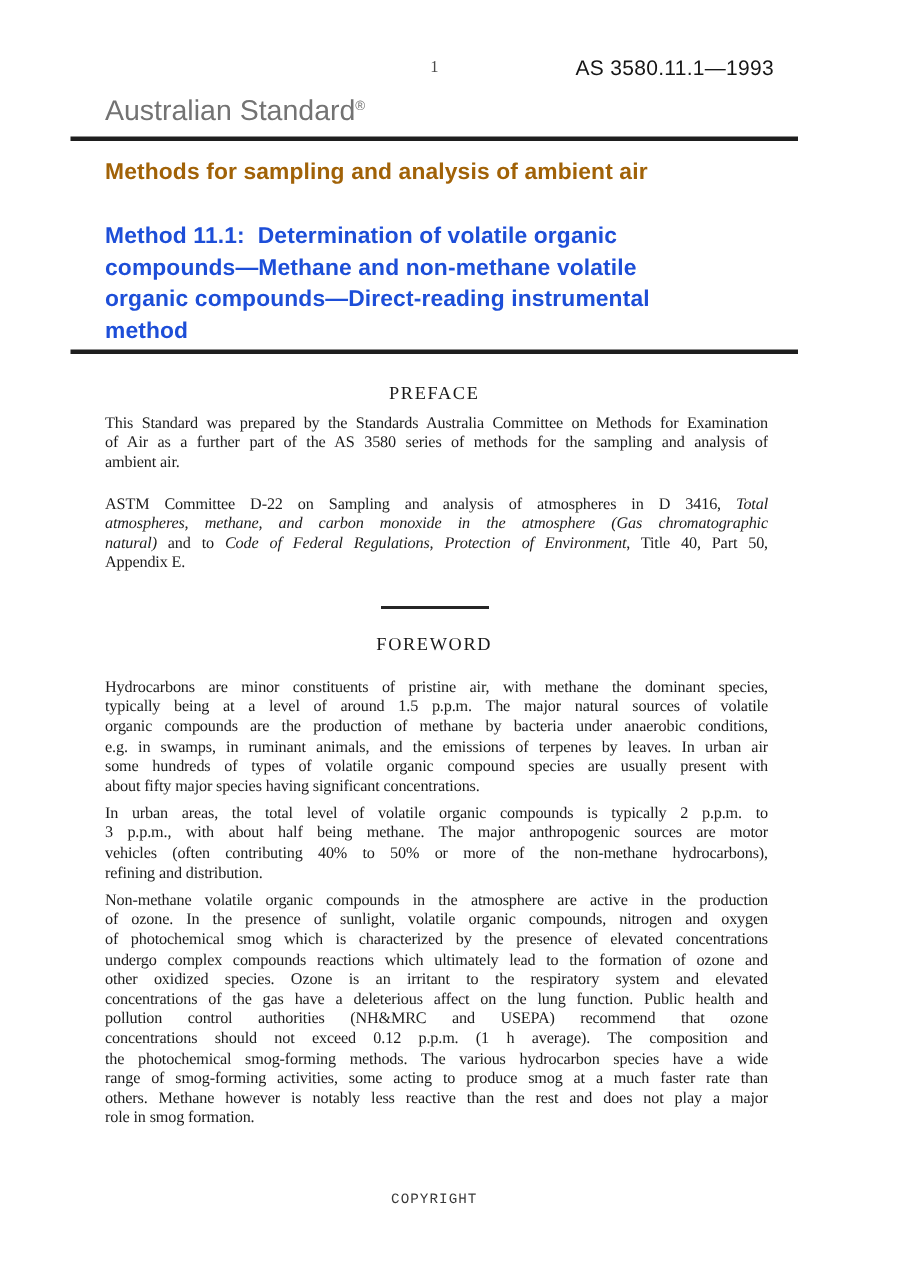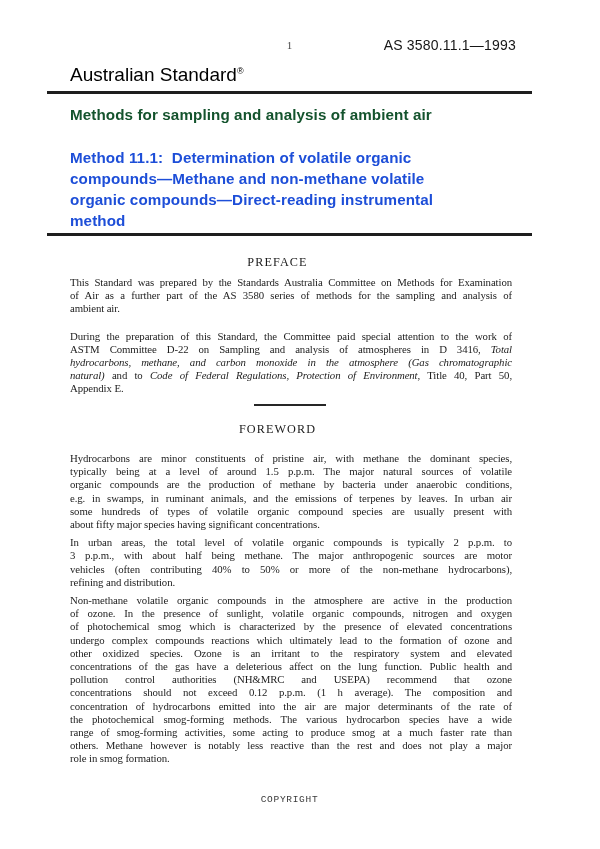--- a/index.html
+++ b/index.html
@@ -20,46 +20,46 @@
     font-size: 11px; color: #4a4a4a;
   }
   .doc-ref {
     position: absolute; right: 84px; top: 37px;
     font-family: "Liberation Sans", "DejaVu Sans", sans-serif;
     font-size: 14px; color: #161616; letter-spacing: 0.2px;
   }
   .brand {
     position: absolute; left: 70px; top: 64px;
     font-family: "Liberation Sans", "DejaVu Sans", sans-serif;
-    font-size: 19px; color: #000000;
+    font-size: 19px; color: #737373;
   }
   .brand sup { font-size: 9px; vertical-align: 7px; }
   .rule {
     position: absolute; left: 47px; width: 485px; height: 3px;
     background: #1e1e1e;
   }
   .rule-1 { top: 91px; }
   .rule-2 { top: 233px; }
   
   .main-title {
     position: absolute; left: 70px; top: 106px; width: 462px;
     font-family: "Liberation Sans", "DejaVu Sans", sans-serif;
-    font-weight: bold; font-size: 15.2px; color: #14532d;
+    font-weight: bold; font-size: 15.2px; color: #a16207;
     letter-spacing: 0.1px;
   }
   .method-title {
     position: absolute; left: 70px; top: 147px; width: 462px;
     font-family: "Liberation Sans", "DejaVu Sans", sans-serif;
     font-weight: bold; font-size: 15.2px; line-height: 21px; color: #1d4ed8;
     letter-spacing: 0.1px;
     white-space: pre-wrap;
   }
   
   .section-heading {
-    position: absolute; left: 35px; width: 485px;
+    position: absolute; left: 47px; width: 485px;
     text-align: center;
     font-size: 12.2px; letter-spacing: 1.1px; color: #1a1a1a;
   }
   .preface-heading { top: 255px; }
   .foreword-heading { top: 422px; }
   
   .body-block {
     position: absolute; left: 70px; width: 442px;
     font-size: 10.8px; letter-spacing: -0.1px; line-height: 13.2px;
     color: #1c1c1c;
@@ -115,23 +115,22 @@
 
   <div class="section-heading preface-heading">PREFACE</div>
 
   <div class="body-block preface-block">
       <div class="para">
         <div class="line"><span>This Standard was prepared by the Standards Australia Committee on Methods for Examination</span></div>
         <div class="line"><span>of Air as a further part of the AS 3580 series of methods for the sampling and analysis of</span></div>
         <div class="line last"><span>ambient air.</span></div>
       </div>
       <div class="para">
-        <div class="line"><span>During the preparation of this Standard, the Committee paid special attention to the work of</span></div>
         <div class="line"><span>ASTM Committee D-22 on Sampling and analysis of atmospheres in D 3416, </span><span class="it">Total</span></div>
-        <div class="line"><span class="it">hydrocarbons, methane, and carbon monoxide in the atmosphere (Gas chromatographic</span></div>
+        <div class="line"><span class="it">atmospheres, methane, and carbon monoxide in the atmosphere (Gas chromatographic</span></div>
         <div class="line"><span class="it">natural)</span><span> and to </span><span class="it">Code of Federal Regulations, Protection of Environment</span><span>, Title 40, Part 50,</span></div>
         <div class="line last"><span>Appendix E.</span></div>
       </div>
     </div>
 
   <div class="short-separator"></div>
 
   <div class="section-heading foreword-heading">FOREWORD</div>
 
   <div class="body-block foreword-block">
@@ -151,21 +150,20 @@
       </div>
       <div class="para">
         <div class="line"><span>Non-methane volatile organic compounds in the atmosphere are active in the production</span></div>
         <div class="line"><span>of ozone. In the presence of sunlight, volatile organic compounds, nitrogen and oxygen</span></div>
         <div class="line"><span>of photochemical smog which is characterized by the presence of elevated concentrations</span></div>
         <div class="line"><span>undergo complex compounds reactions which ultimately lead to the formation of ozone and</span></div>
         <div class="line"><span>other oxidized species. Ozone is an irritant to the respiratory system and elevated</span></div>
         <div class="line"><span>concentrations of the gas have a deleterious affect on the lung function. Public health and</span></div>
         <div class="line"><span>pollution control authorities (NH&amp;MRC and USEPA) recommend that ozone</span></div>
         <div class="line"><span>concentrations should not exceed 0.12 p.p.m. (1 h average). The composition and</span></div>
-        <div class="line"><span>concentration of hydrocarbons emitted into the air are major determinants of the rate of</span></div>
         <div class="line"><span>the photochemical smog-forming methods. The various hydrocarbon species have a wide</span></div>
         <div class="line"><span>range of smog-forming activities, some acting to produce smog at a much faster rate than</span></div>
         <div class="line"><span>others. Methane however is notably less reactive than the rest and does not play a major</span></div>
         <div class="line last"><span>role in smog formation.</span></div>
       </div>
     </div>
 
   <div class="copyright">COPYRIGHT</div>
 
 </div>

